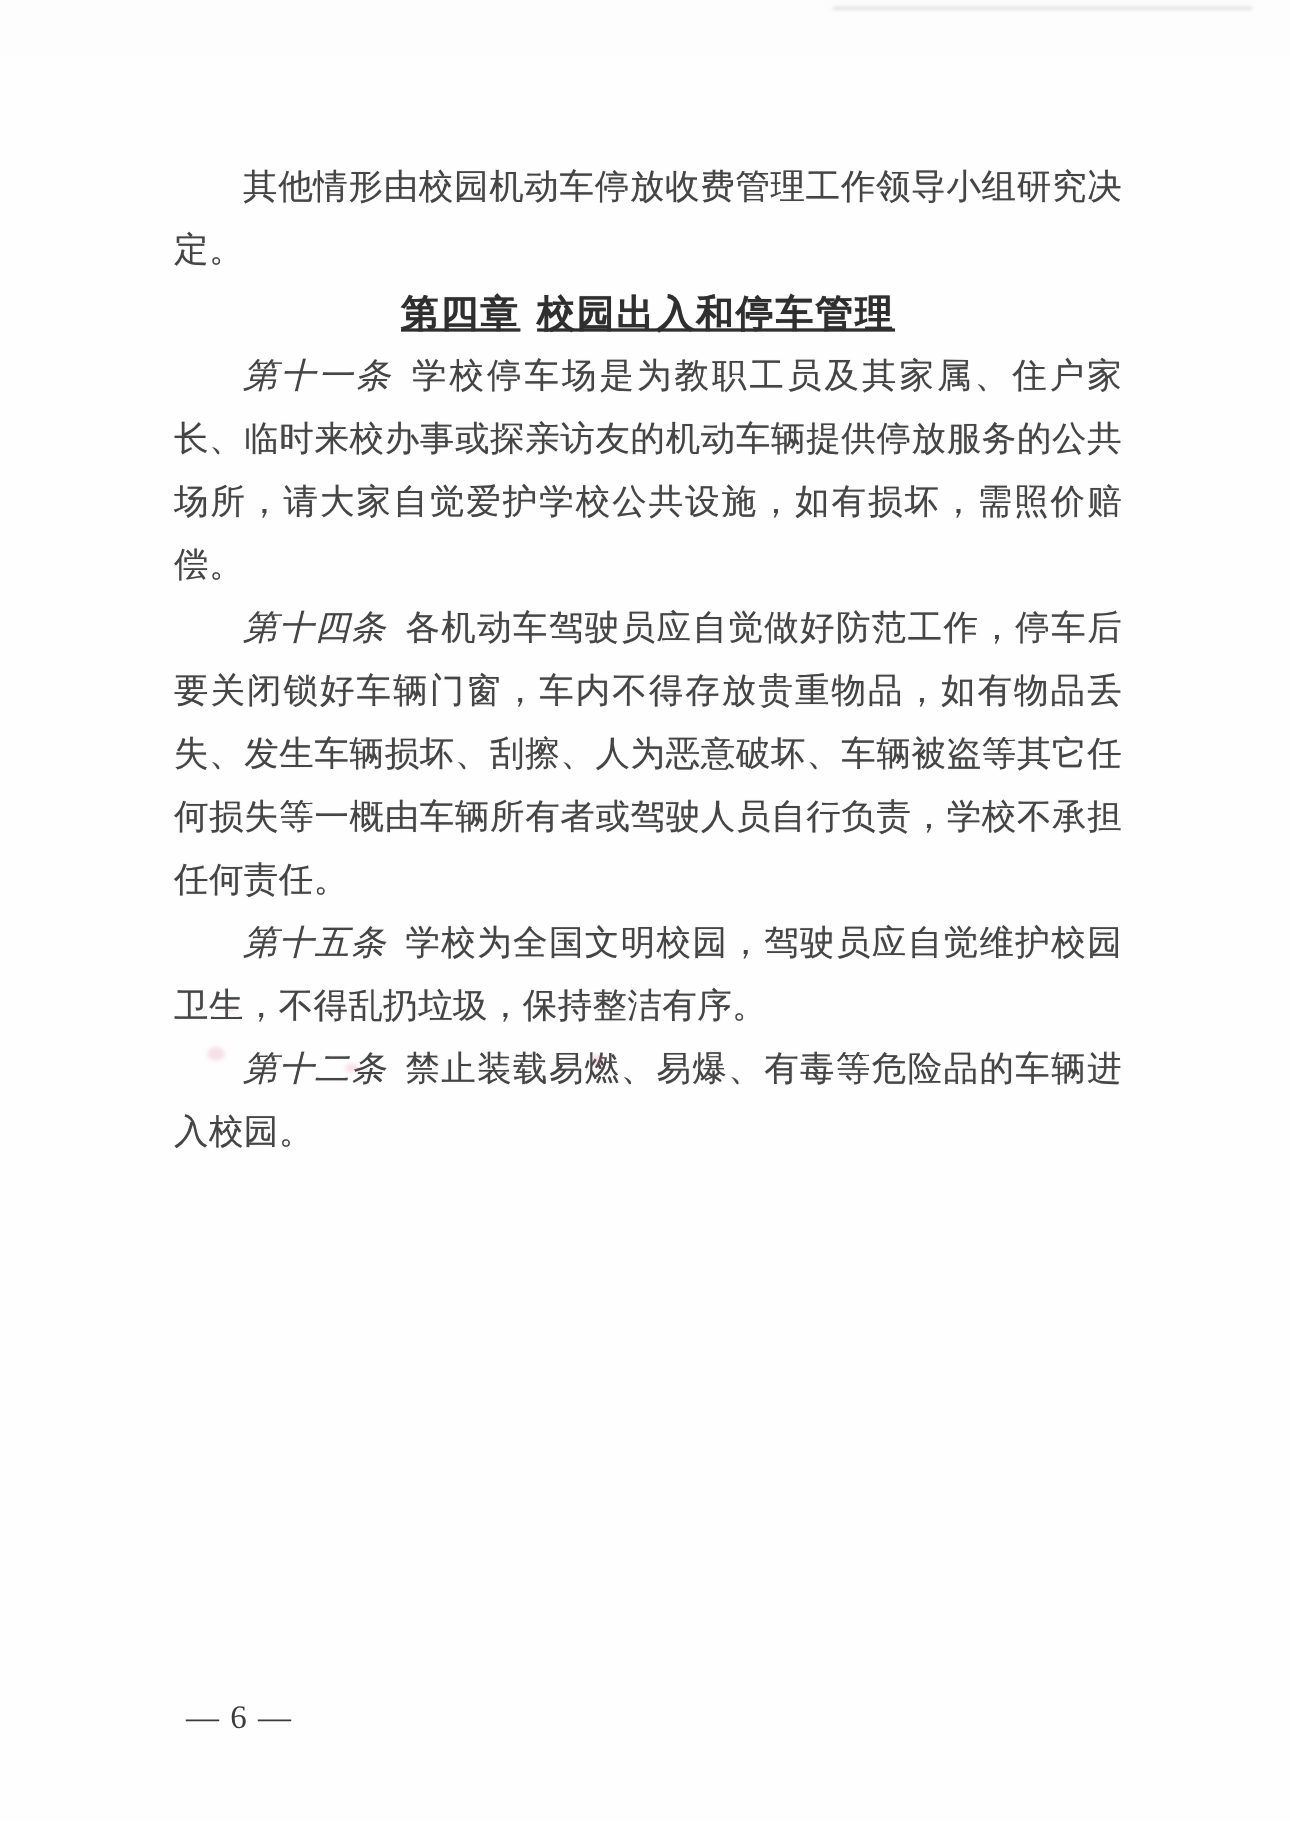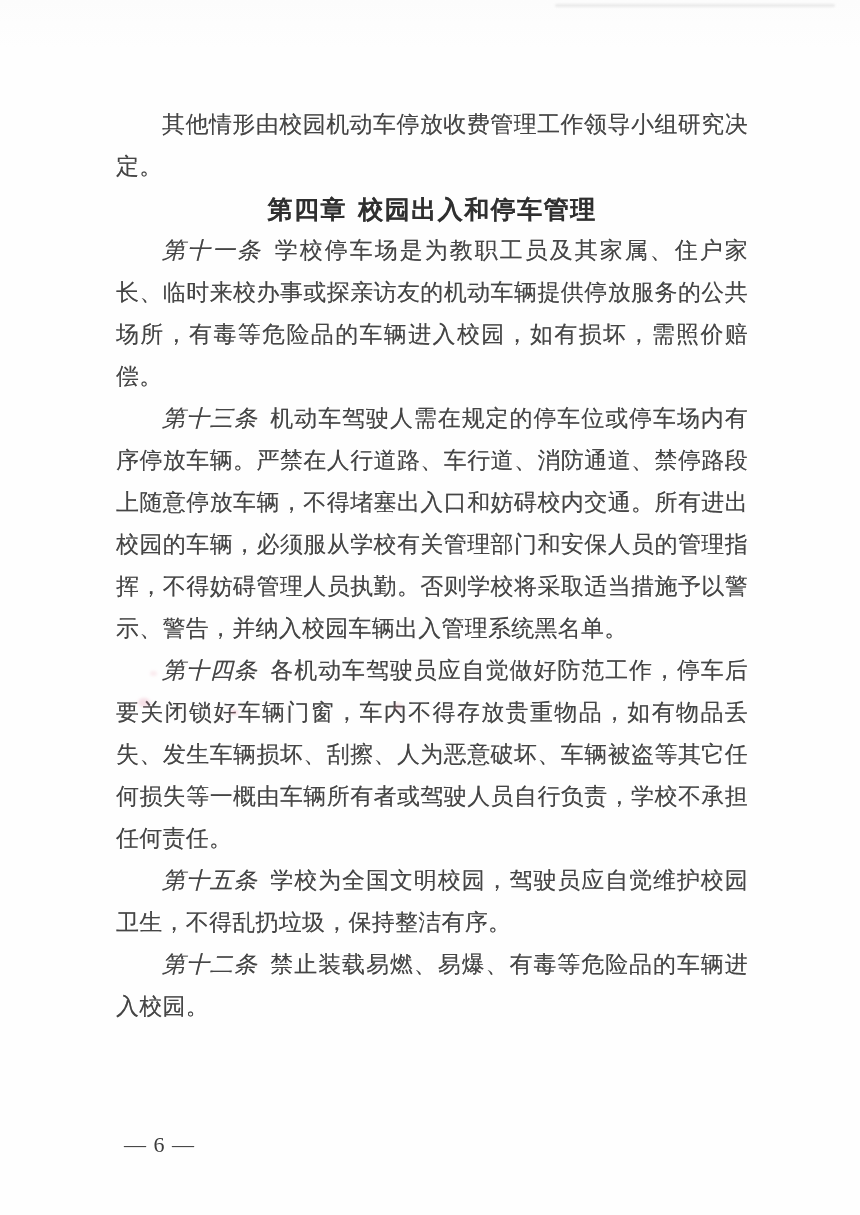--- a/index.html
+++ b/index.html
@@ -50,20 +50,21 @@
     margin: 0;
     text-align: center;
     text-indent: 0;
     font-family: "Liberation Sans", "DejaVu Sans", sans-serif;
     font-weight: bold;
     font-size: 25px;
     line-height: 42px;
     letter-spacing: 1.5px;
     color: #2f2f2f;
     text-shadow: 0 0 0.5px rgba(47,47,47,0.6);
+    text-decoration: underline;
   }
   .heading-gap {
     display: inline-block;
     width: 0.45em;
   }
   .page-number {
     position: absolute;
     left: 124px;
     top: 1132px;
     font-size: 22px;
@@ -89,24 +90,23 @@
 <div class="page">
 
   <div class="scan-streak"></div>
 
   <div class="content">
 
     <p class="para">其他情形由校园机动车停放收费管理工作领导小组研究决定。</p>
 
     <p class="chapter-heading"><span>第四章</span><span class="heading-gap"></span><span>校园出入和停车管理</span></p>
 
-    <p class="para"><span class="term">第十一条</span><span>学校停车场是为教职工员及其家属、住户家长、临时来校办事或探亲访友的机动车辆提供停放服务的公共场所，有毒等危险品的车辆进入校园，如有损坏，需照价赔偿。</span></p>
+    <p class="para"><span class="term">第十一条</span><span>学校停车场是为教职工员及其家属、住户家长、临时来校办事或探亲访友的机动车辆提供停放服务的公共场所，请大家自觉爱护学校公共设施，如有损坏，需照价赔偿。</span></p>
 
 
-    <p class="para"><span class="term">第十三条</span><span>机动车驾驶人需在规定的停车位或停车场内有序停放车辆。严禁在人行道路、车行道、消防通道、禁停路段上随意停放车辆，不得堵塞出入口和妨碍校内交通。所有进出校园的车辆，必须服从学校有关管理部门和安保人员的管理指挥，不得妨碍管理人员执勤。否则学校将采取适当措施予以警示、警告，并纳入校园车辆出入管理系统黑名单。</span></p>
 
     <p class="para"><span class="term">第十四条</span><span>各机动车驾驶员应自觉做好防范工作，停车后要关闭锁好车辆门窗，车内不得存放贵重物品，如有物品丢失、发生车辆损坏、刮擦、人为恶意破坏、车辆被盗等其它任何损失等一概由车辆所有者或驾驶人员自行负责，学校不承担任何责任。</span></p>
 
     <p class="para"><span class="term">第十五条</span><span>学校为全国文明校园，驾驶员应自觉维护校园卫生，不得乱扔垃圾，保持整洁有序。</span></p>
 
     <p class="para"><span class="term">第十二条</span><span>禁止装载易燃、易爆、有毒等危险品的车辆进入校园。</span></p>
 
   </div>
 
   <div class="smudge smudge-1"></div>

